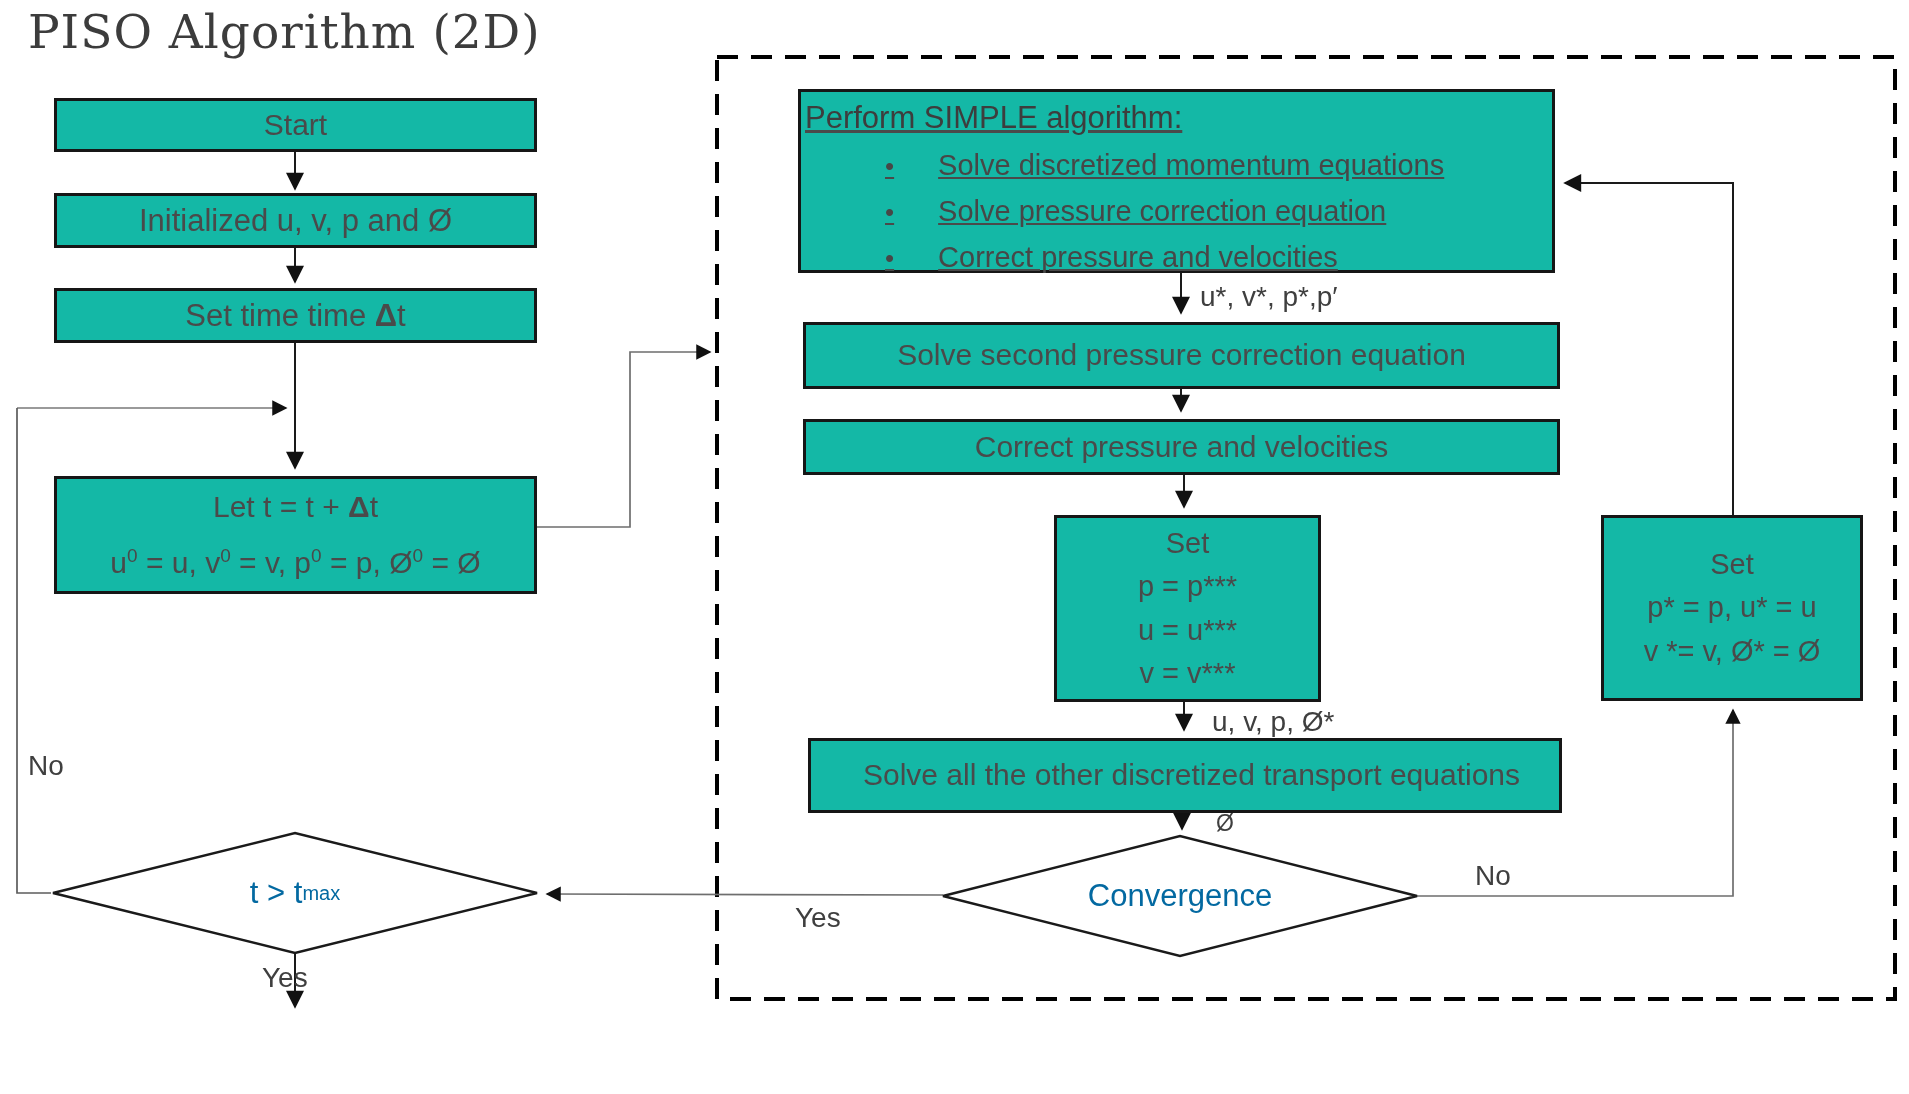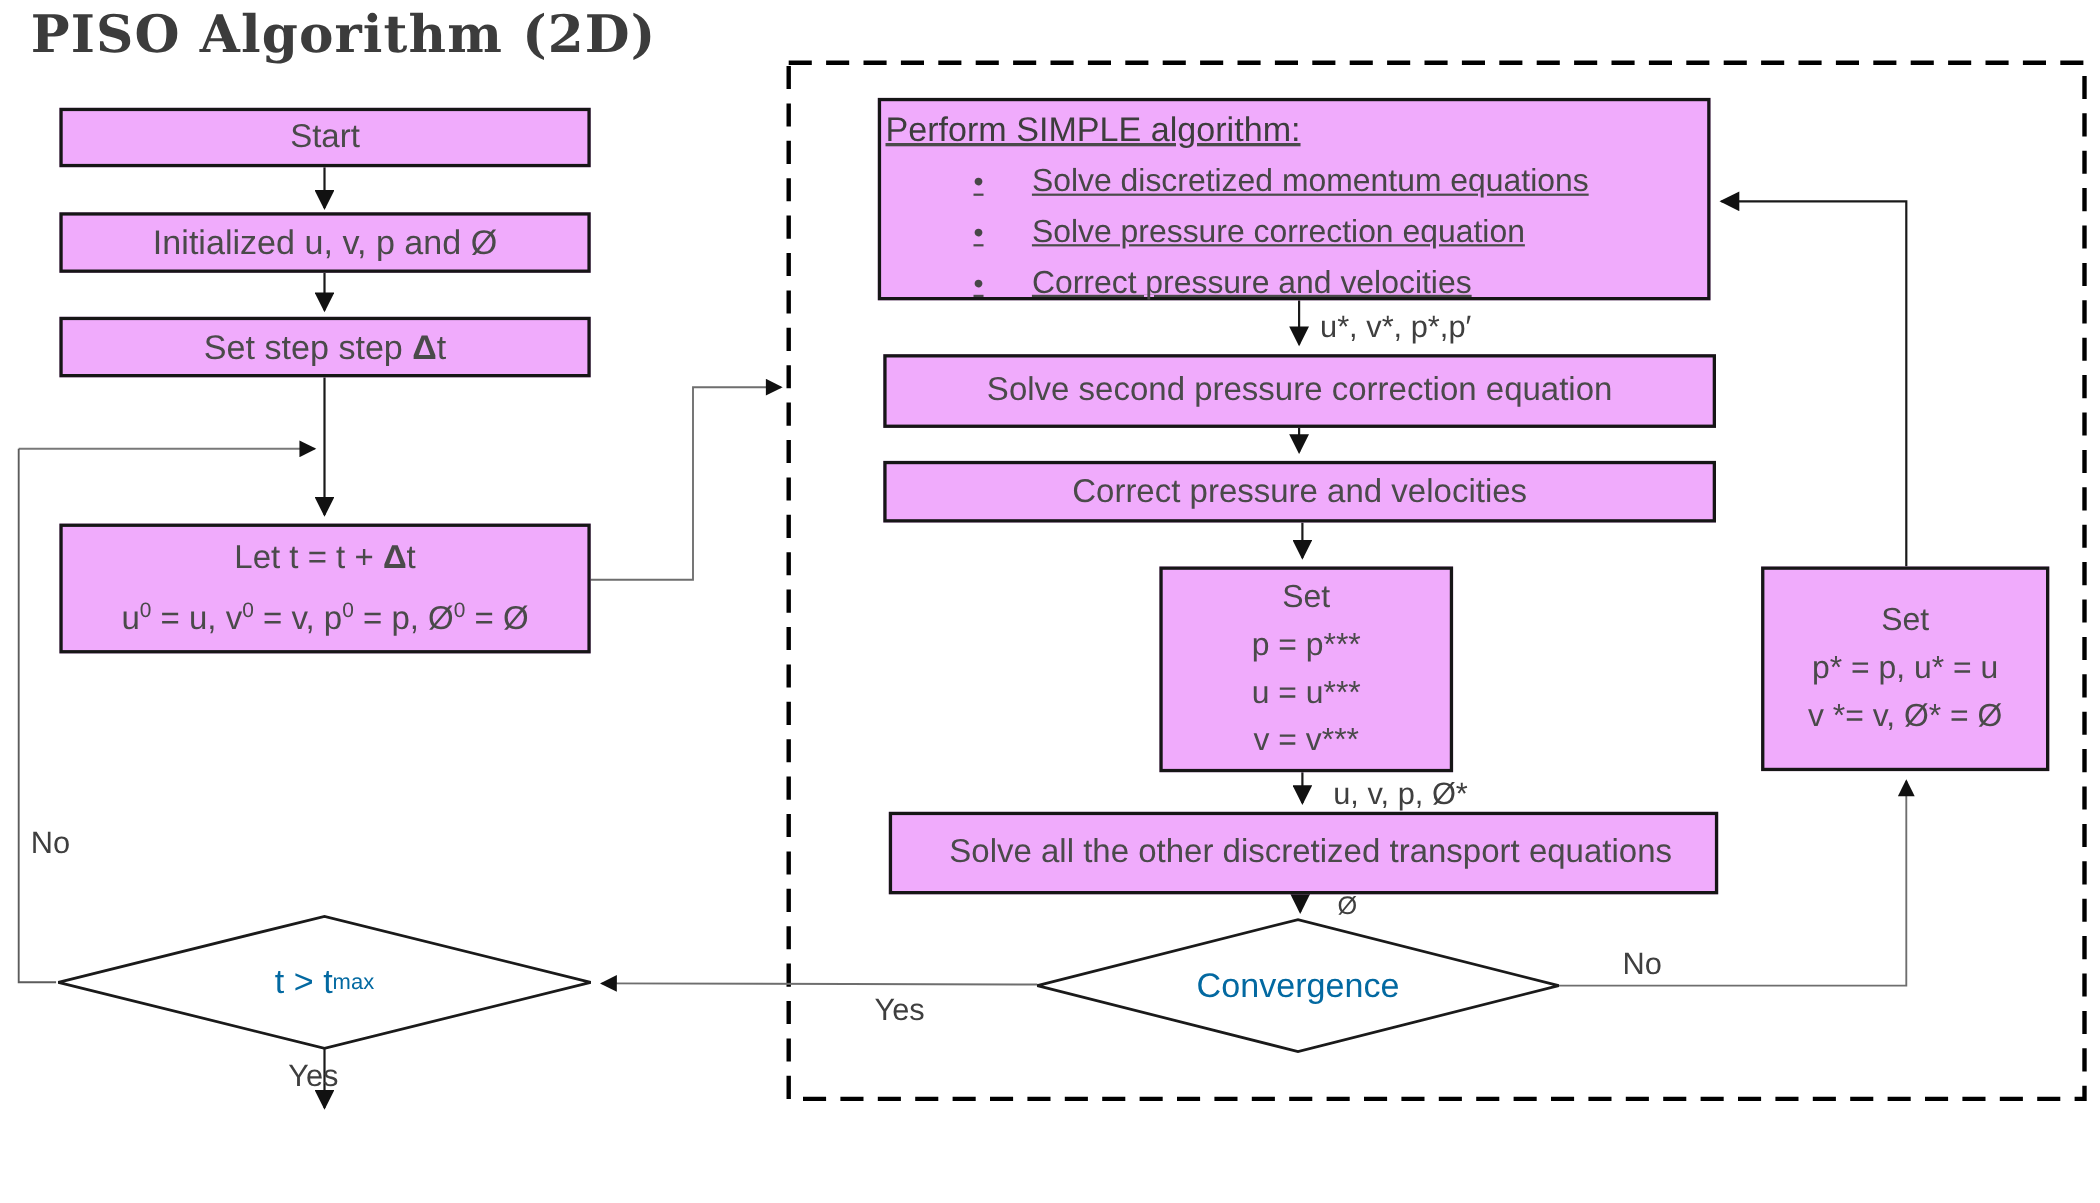--- a/index.html
+++ b/index.html
@@ -3,25 +3,25 @@
 <meta charset="utf-8">
 <style>
   html,body { margin:0; padding:0; background:#ffffff; }
   #canvas {
     position:relative; width:1909px; height:1094px; background:#ffffff;
     font-family:"Liberation Sans", sans-serif; overflow:hidden;
   }
   #connectors { position:absolute; left:0; top:0; width:1909px; height:1094px; }
   .page-title {
     position:absolute; left:28px; top:4px;
-    font-family:"DejaVu Serif", serif; font-weight:bold;
+    font-family:"DejaVu Serif", serif; font-weight:normal;
     font-size:47px; color:#3c3c3c; letter-spacing:1px;
   }
   .box {
-    position:absolute; box-sizing:border-box; background:#f0abfc;
+    position:absolute; box-sizing:border-box; background:#14b8a6;
     border:3px solid #161616; color:#4a4a4a;
     display:flex; flex-direction:column; align-items:center; justify-content:center;
     text-align:center; font-size:30px; line-height:1.15;
   }
   .box .row { white-space:nowrap; }
   .sup { font-size:19px; vertical-align:super; line-height:0; }
   .sub { font-size:20px; vertical-align:sub; line-height:0; }
   .delta { font-weight:bold; }
   .simple-box { align-items:flex-start; justify-content:flex-start; padding:8px 6px 6px 4px;text-decoration:underline; }
   .simple-heading { font-size:31px; color:#3d3d3d; white-space:nowrap; }
@@ -76,21 +76,21 @@
 
   <div class="box" style="left:54px; top:98px; width:483px; height:54px;">
     <div class="row">Start</div>
   </div>
 
   <div class="box" style="left:54px; top:193px; width:483px; height:55px; font-size:31px;">
     <div class="row">Initialized u, v, p and Ø</div>
   </div>
 
   <div class="box" style="left:54px; top:288px; width:483px; height:55px; font-size:31px;">
-    <div class="row"><span>Set step step </span><span class="delta">Δ</span><span>t</span></div>
+    <div class="row"><span>Set time time </span><span class="delta">Δ</span><span>t</span></div>
   </div>
 
   <div class="box" style="left:54px; top:476px; width:483px; height:118px; font-size:30px;">
     <div class="row"><span>Let t = t + </span><span class="delta">Δ</span><span>t</span></div>
     <div class="row" style="margin-top:22px;"><span>u</span><span class="sup">0</span><span> = u, v</span><span class="sup">0</span><span> = v, p</span><span class="sup">0</span><span> = p, Ø</span><span class="sup">0</span><span> = Ø</span></div>
   </div>
 
   <div class="diamond-label" style="left:150px; top:863px; width:290px; height:60px;">
     <span>t &gt; t</span>
       <span class="sub">max</span>

